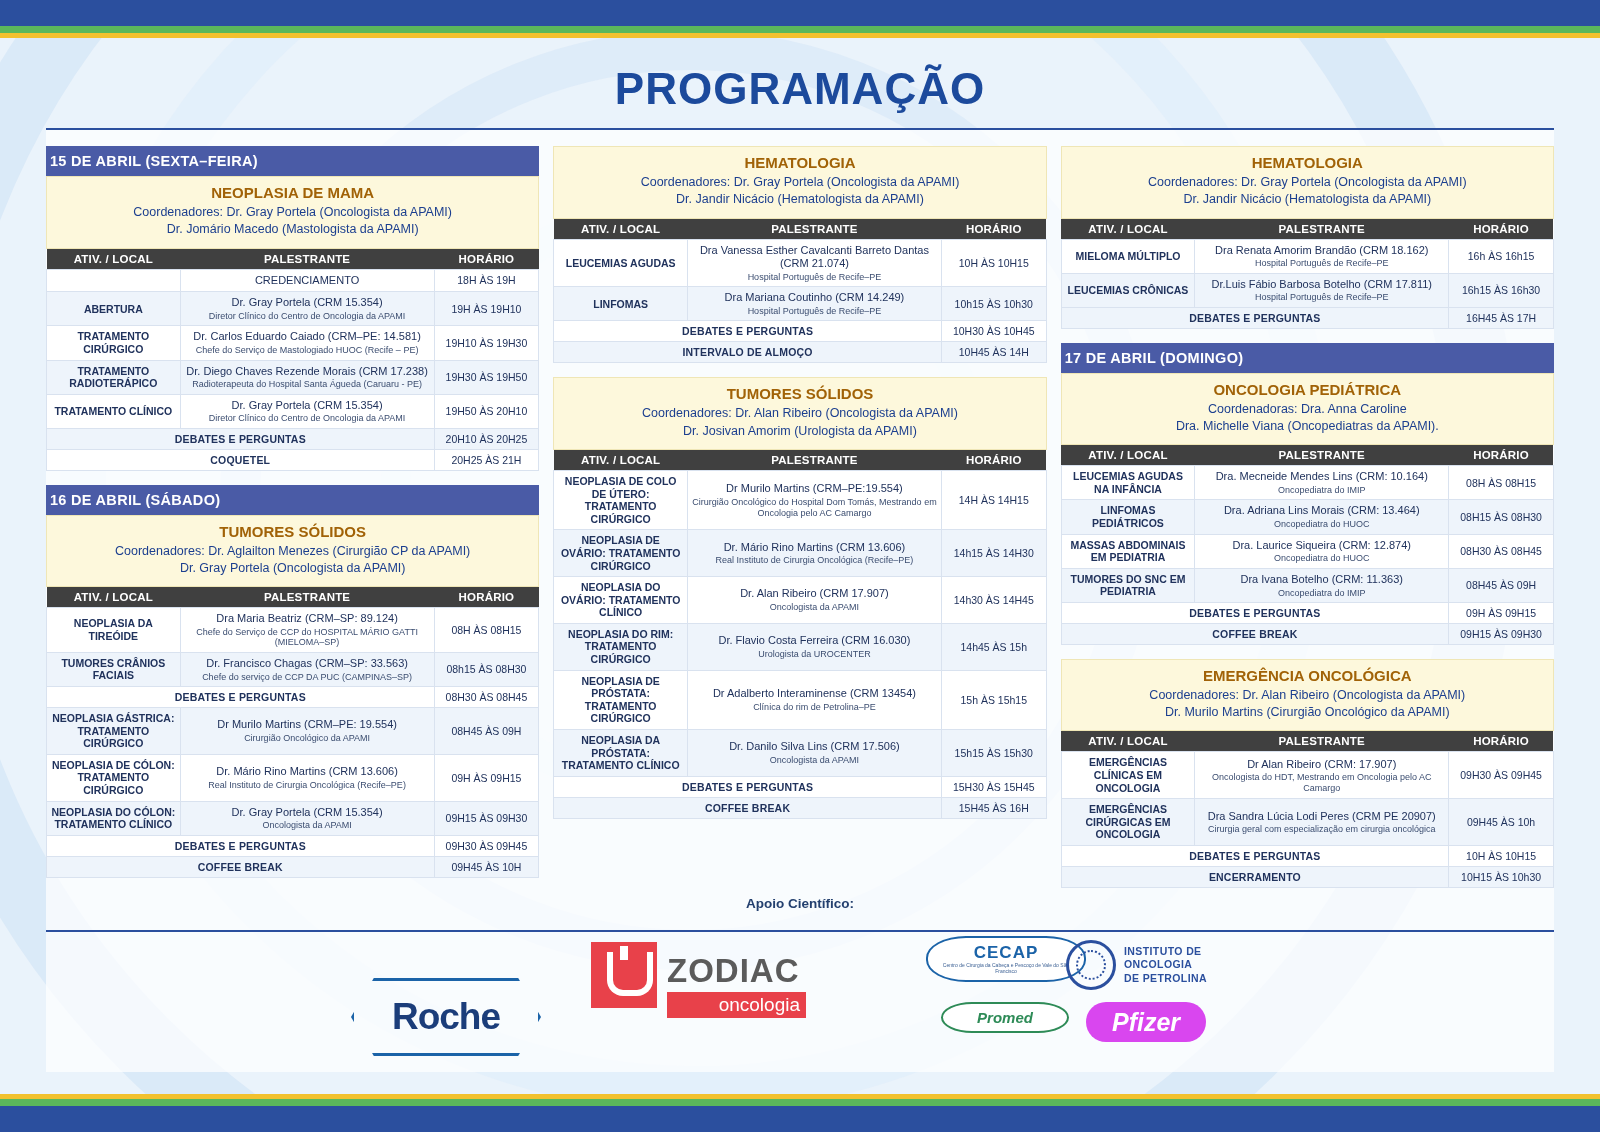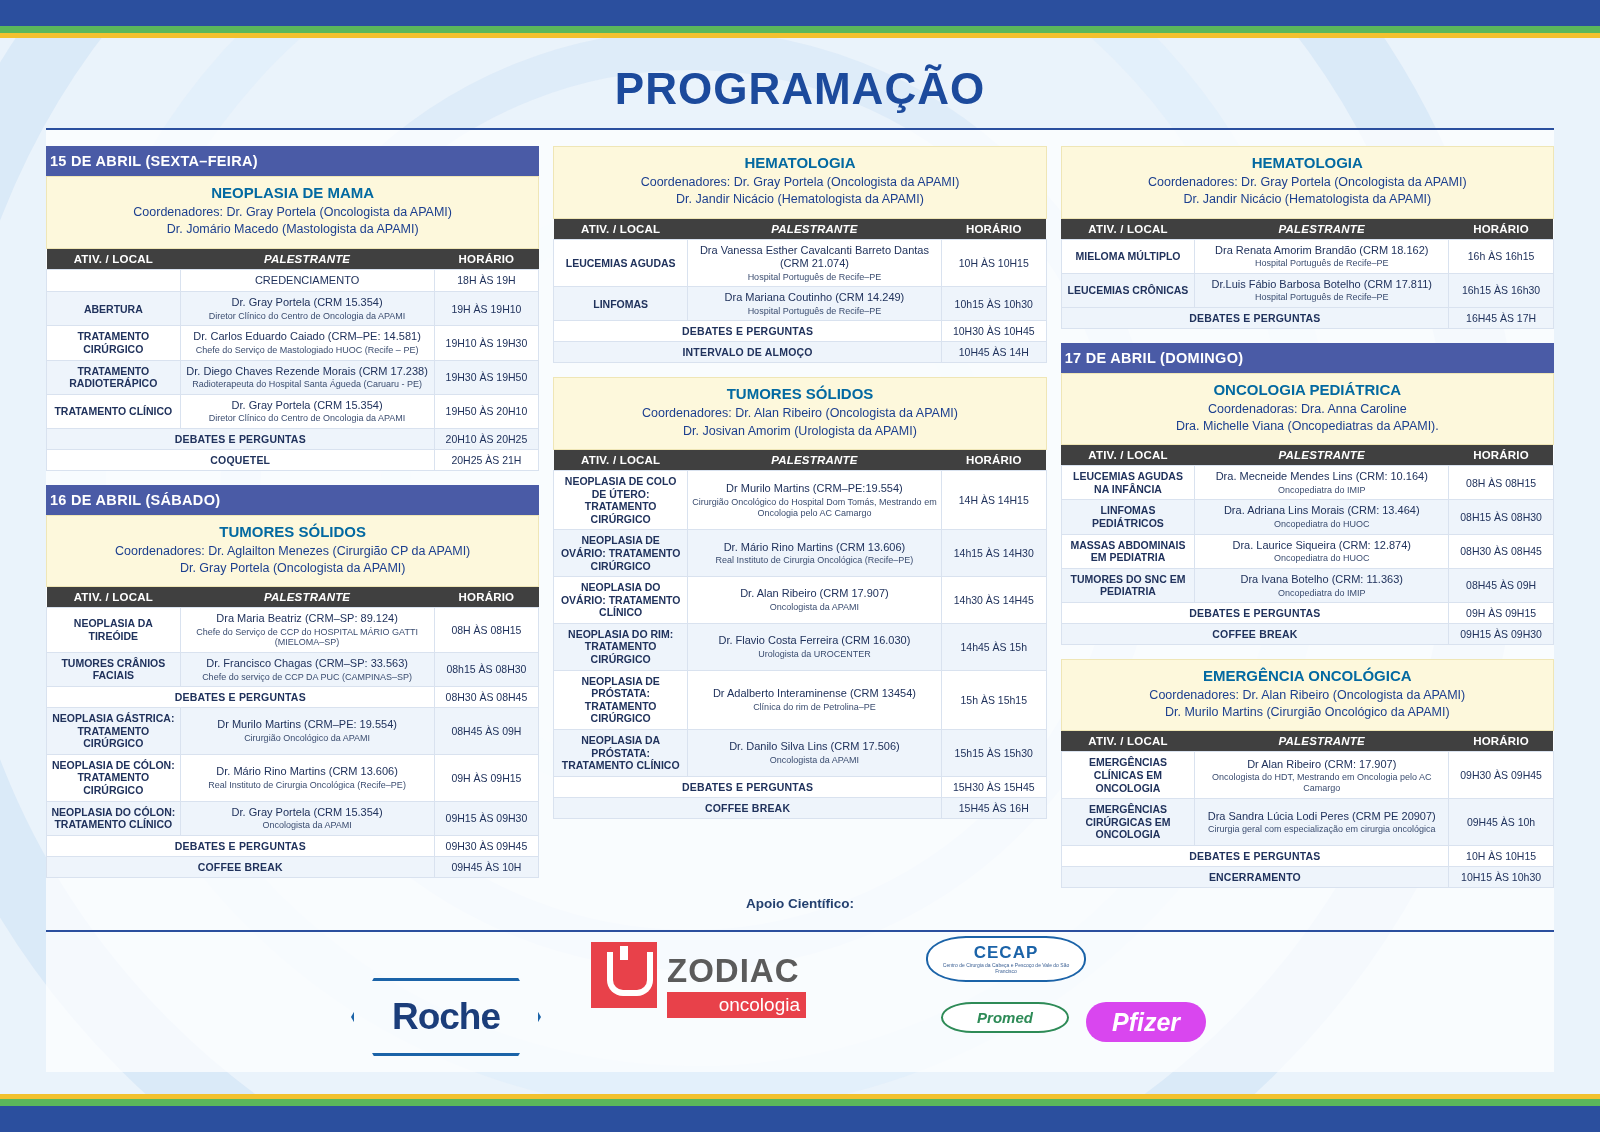--- a/index.html
+++ b/index.html
@@ -46,40 +46,40 @@
 
   
   .daybar{
     background:#4a5ba6;color:#fff;text-align:left;font-weight:bold;
     font-size:14.5px;padding:7px 4px;letter-spacing:.3px;
   }
   .sessionbox{
     background:#fdf8dc;border:1px solid #efe6b6;text-align:center;
     padding:7px 8px 9px;
   }
-  .sessiontitle{font-size:15px;font-weight:bold;color:#0369a1;margin-bottom:3px;}
+  .sessiontitle{font-size:15px;font-weight:bold;color:#a16207;margin-bottom:3px;}
   .coordline{font-size:12.5px;color:#1c3f8f;line-height:1.38;}
 
   table.prog{width:100%;border-collapse:collapse;table-layout:fixed;}
   table.prog th{
     background:#404040;color:#fff;font-size:11.5px;font-weight:bold;
     padding:4px 2px;text-align:center;letter-spacing:.2px;margin-top:48px;
   }
   table.prog td{
     border:1px solid #d9e2ef;font-size:10.5px;color:#20325c;
     padding:4px 4px;text-align:center;vertical-align:middle;background:#fff;
   }
   tr.alt td{background:#eef4fb;}
   td.local{font-weight:bold;font-size:10px;line-height:1.2;}
   td.pal{line-height:1.25;}
   td.pal .nm{font-weight:normal;font-size:11px;display:block;}
   td.pal .sub{font-size:9px;color:#3b4d70;display:block;line-height:1.15;margin-top:1px;}
   td.hr{font-size:10.5px;}
   td.full{font-weight:bold;font-size:11px;letter-spacing:.2px;}
-  .c1{width:27%;}.c2{width:52%;font-style:italic;}.c3{width:21%;}
+  .c1{width:27%;}.c2{width:52%;}.c3{width:21%;}
   .gap{height:14px;}
 
   
   .apoio{
     position:absolute;left:0;right:0;top:896px;text-align:center;
     font-size:13.5px;color:#24406f;font-weight:bold;
   }
   .sponsors{position:absolute;left:46px;right:46px;top:930px;height:140px;}
   .roche{
     position:absolute;left:305px;top:18px;width:190px;height:78px;margin-top:30px;
@@ -564,16 +564,26 @@
         <div class="t2">Centro de Cirurgia da Cabeça e Pescoço de Vale do São Francisco</div>
       </div>
     </div>
 
     <div class="promed">
       <div class="oval">
         <div class="t1">Promed</div>
       </div>
     </div>
 
+    <div class="iop">
+      <div class="ring">
+          <div class="inner"></div>
+        </div>
+      <div class="txt">
+        <div>INSTITUTO DE</div>
+        <div>ONCOLOGIA</div>
+        <div>DE PETROLINA</div>
+      </div>
+    </div>
 
     <div class="pfizer">Pfizer</div>
   </div>
 </div>
 
 </body></html>

